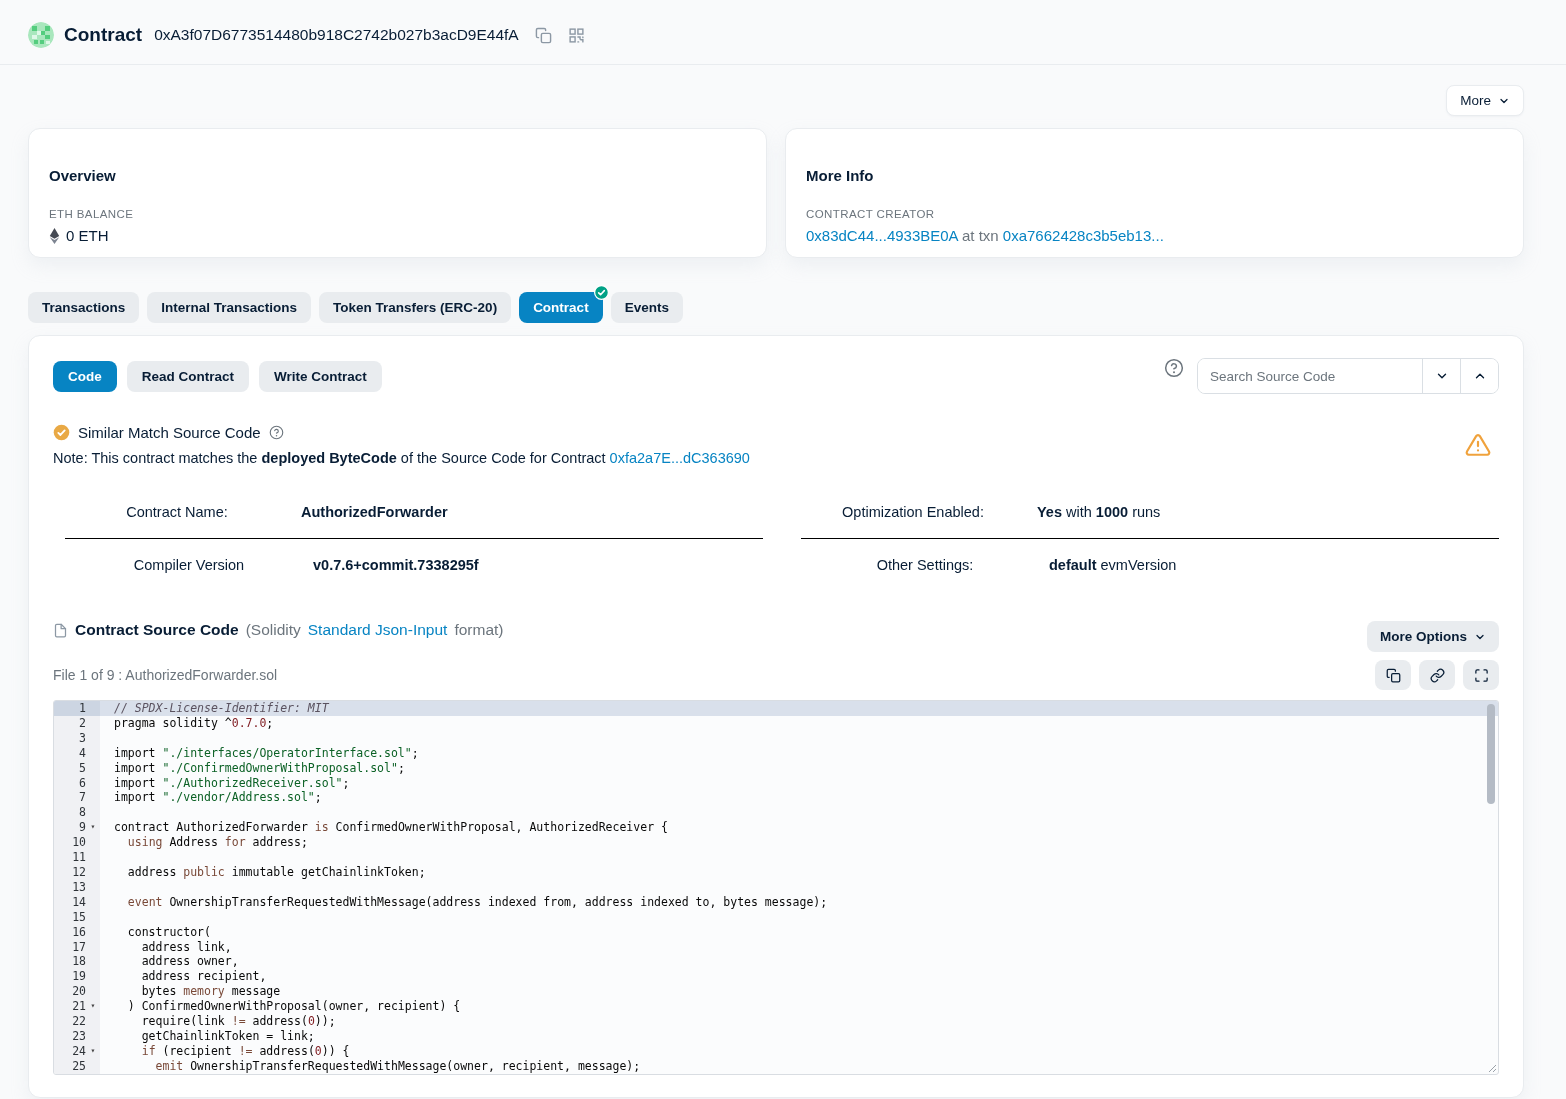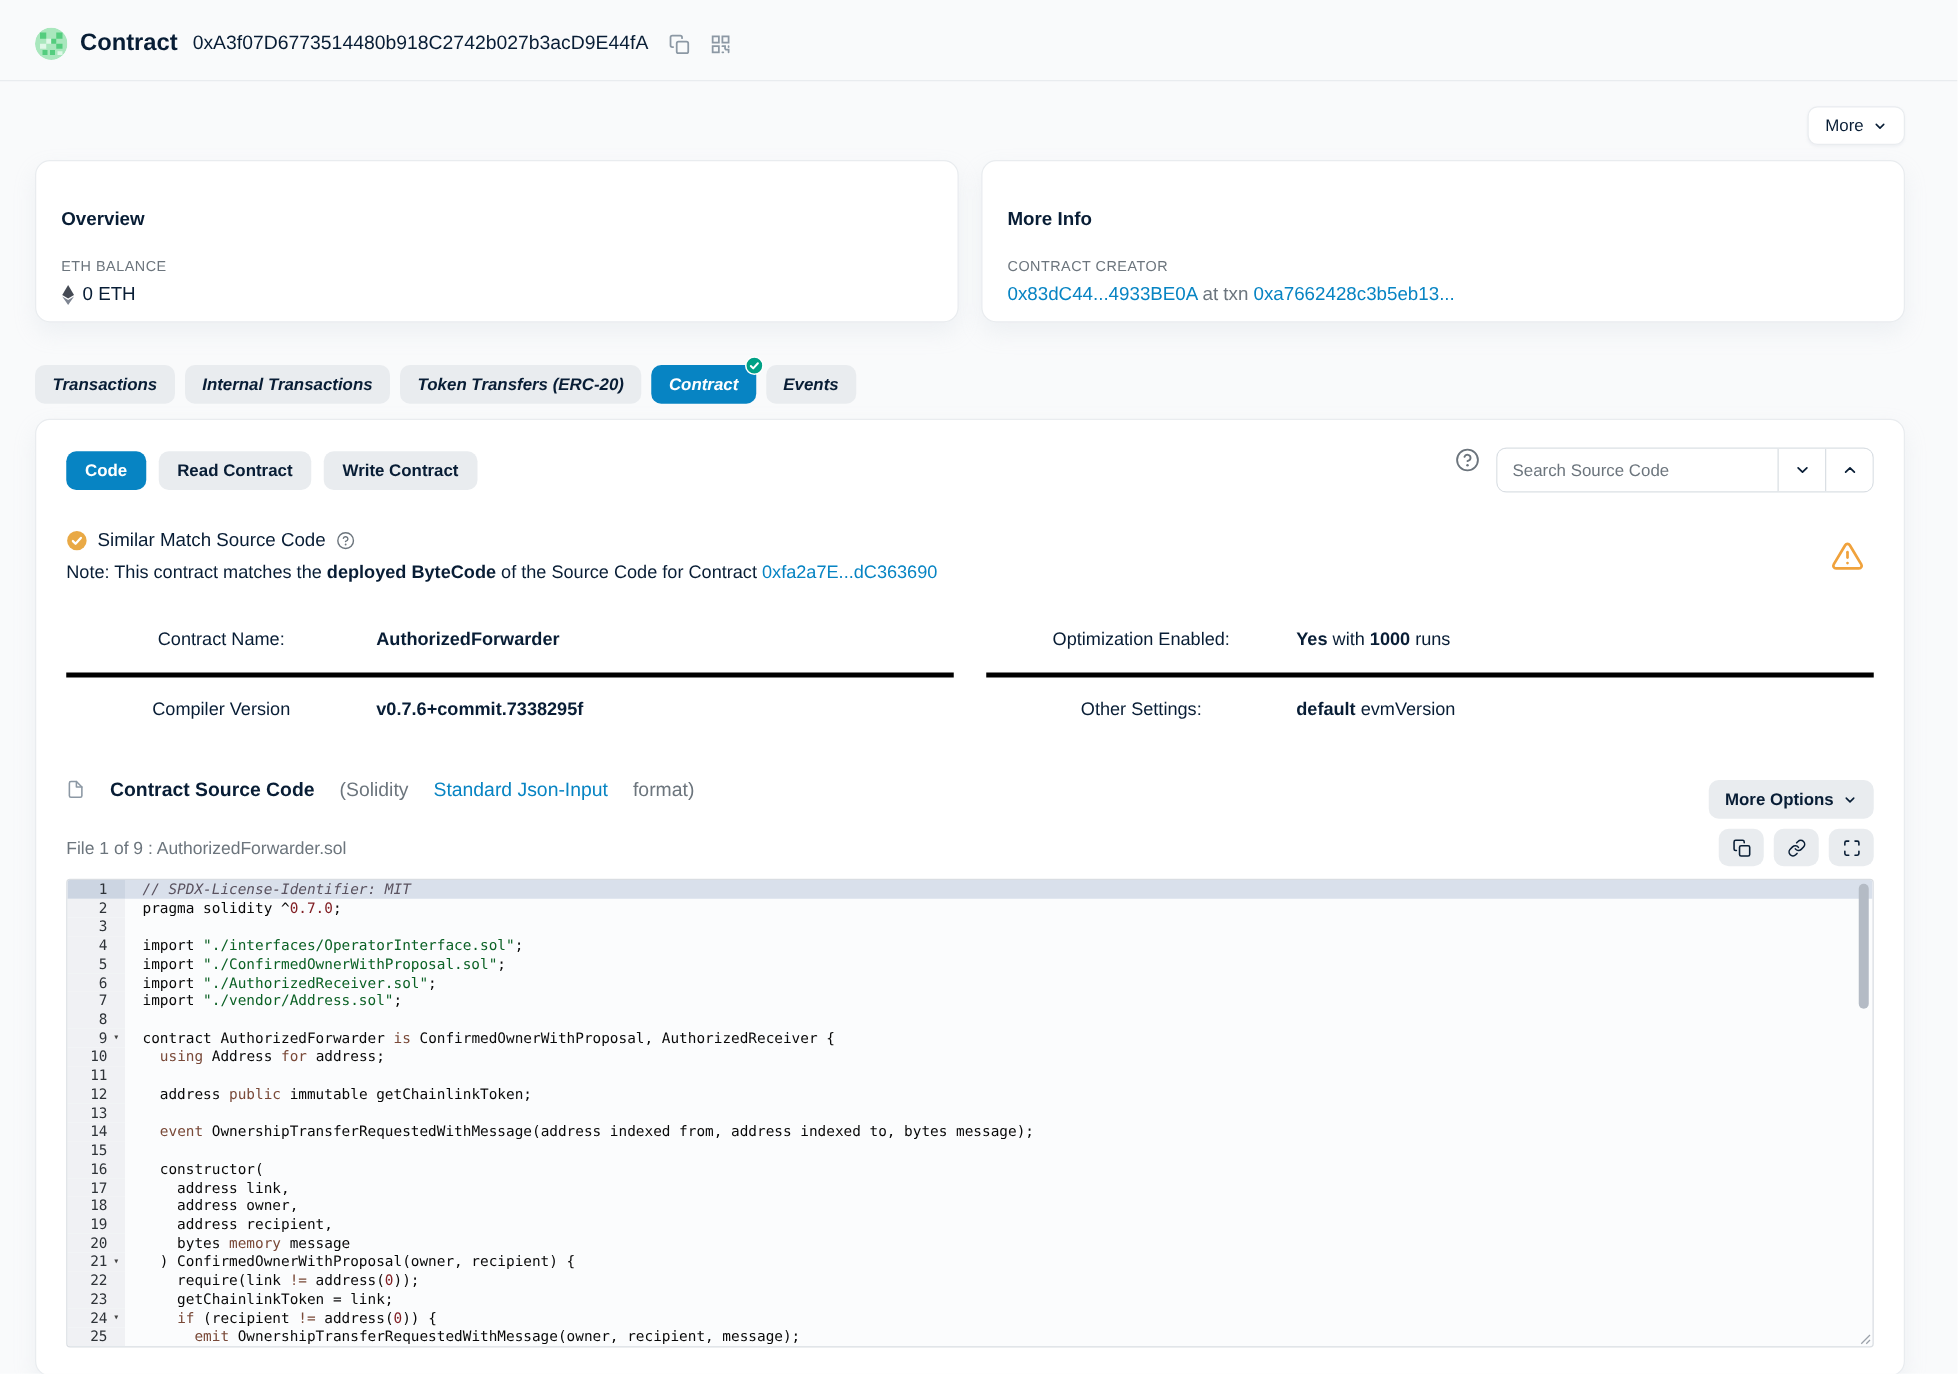--- a/index.html
+++ b/index.html
@@ -37,21 +37,21 @@
     padding:18px 20px; height:130px;
     box-shadow:0 8px 18px rgba(189,197,209,.18);
   }
   .card-title { font-size:15px; font-weight:700; margin-bottom:24px;margin-top:20px; }
   .card-label { font-size:11.5px; letter-spacing:.4px; color:#6c757d; margin-bottom:7px; }
   .card-value { font-size:15px; display:flex; align-items:center; gap:6px; }
   .link { color:#0784c3; text-decoration:none; cursor:pointer; }
   .muted { color:#6c757d; }
 
   
-  .tabs { display:flex; gap:8px; margin:34px 42px 0 28px;font-style:italic; }
+  .tabs { display:flex; gap:8px; margin:34px 42px 0 28px; }
   .tab {
     background:#e9ecef; color:#081d35; border-radius:8px;
     padding:8px 14px; font-size:13.5px; font-weight:600; cursor:pointer;
     position:relative; white-space:nowrap;
   }
   .tab.active { background:#0784c3; color:#fff; }
   .tab-badge { position:absolute; top:-7px; right:-6px; }
 
   
   .panel {
@@ -88,28 +88,28 @@
   .similar-main { flex:1; }
   .similar-title-row { display:flex; align-items:center; gap:8px; }
   .similar-title { font-size:15px; font-weight:400; }
   .similar-note { margin-top:9px; font-size:14.5px; }
   .warning-col { display:flex; align-items:center; padding-right:8px; }
 
   
   .details { display:grid; grid-template-columns:1fr 1fr; column-gap:26px; margin-top:26px; }
   .detail-col {}
   .detail-row { display:flex; padding:12px 0 18px 0; font-size:14.5px; }
-  .detail-row + .detail-row { border-top:4px solid #000000; padding-top:18px; }
+  .detail-row + .detail-row { border-top:1px solid #000000; padding-top:18px;margin-left:12px; }
   .detail-label { width:248px; flex:0 0 248px;text-align:center; }
   .detail-value {}
   .b { font-weight:700; }
 
   
   .source-header { display:flex; align-items:flex-start; justify-content:space-between; margin-top:30px; }
-  .source-title-row { display:flex; gap:20px; font-size:15.5px; }
+  .source-title-row { display:flex; align-items:center; gap:7px; font-size:15.5px; }
   .source-title { font-weight:700; }
   .btn-gray {
     display:flex; align-items:center; gap:7px;
     background:#e9ecef; border:none; border-radius:8px;
     padding:8px 13px; font-size:13.5px; font-weight:600; color:#081d35;
     cursor:pointer; font-family:inherit;
   }
   .file-row { display:flex; align-items:center; justify-content:space-between; margin-top:8px;text-align:right; }
   .file-info { font-size:14px; color:#6c757d; }
   .icon-btns { display:flex; gap:8px; }

